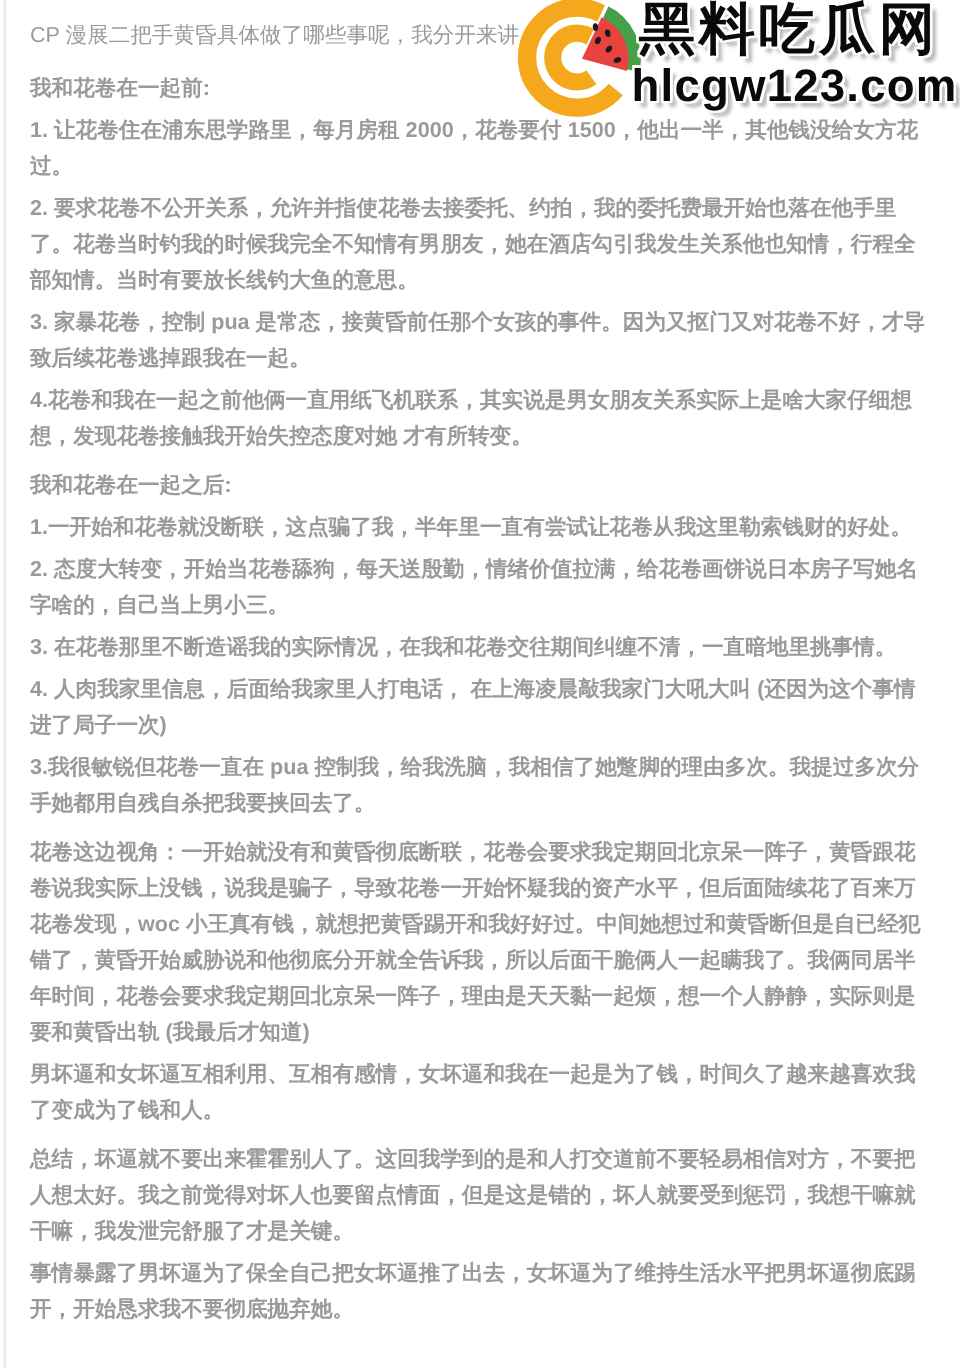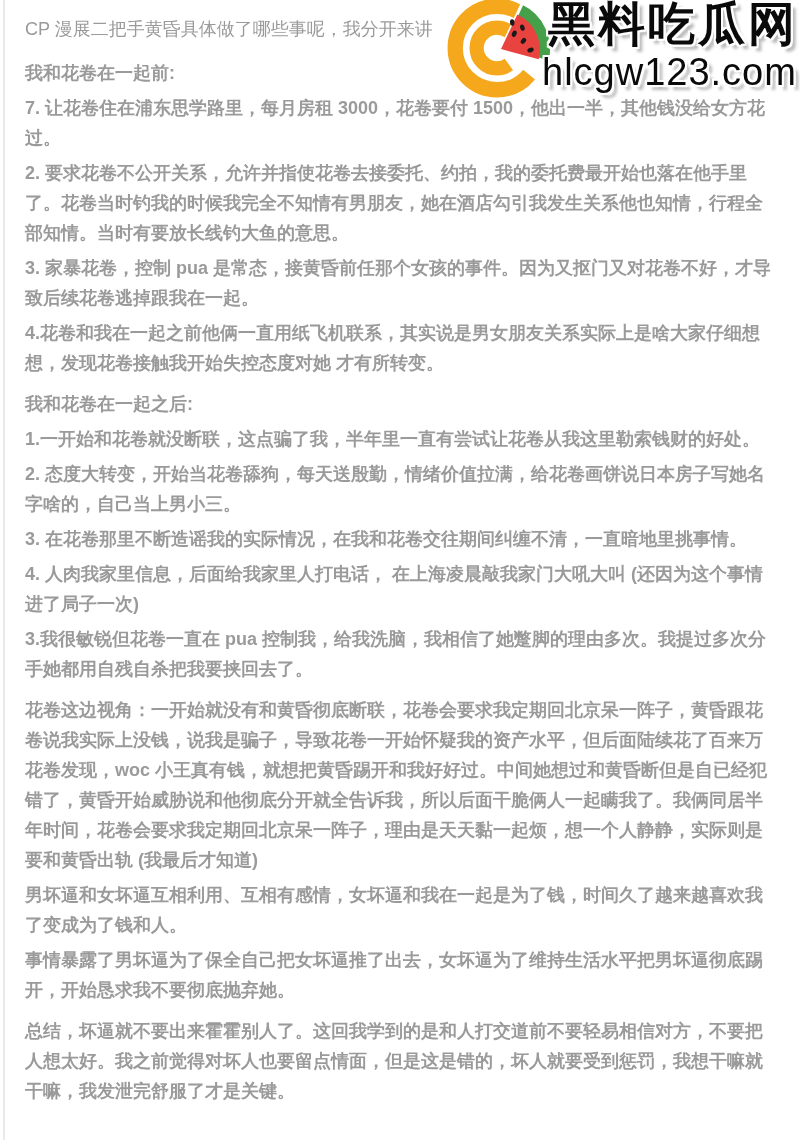--- a/index.html
+++ b/index.html
@@ -57,21 +57,21 @@
     color: #0a0a0a;
     text-shadow:
       -2px -2px 0 #fff, 2px -2px 0 #fff, -2px 2px 0 #fff, 2px 2px 0 #fff,
       0 -2px 0 #fff, 0 2px 0 #fff, -2px 0 0 #fff, 2px 0 0 #fff,
       5px 5px 3px rgba(130,130,130,0.55);
     white-space: nowrap;
   }
   .wm-url {
     font-size: 38px;
     line-height: 42px;
-    font-weight: 400;
+    font-weight: 700;
     letter-spacing: 1px;
     color: #0a0a0a;
     margin-top: -1px;
     margin-left: -6px;
     text-shadow:
       -2px -2px 0 #fff, 2px -2px 0 #fff, -2px 2px 0 #fff, 2px 2px 0 #fff,
       0 -2px 0 #fff, 0 2px 0 #fff, -2px 0 0 #fff, 2px 0 0 #fff,
       5px 5px 3px rgba(130,130,130,0.55);
     white-space: nowrap;
   }
@@ -79,34 +79,34 @@
 </head>
 <body>
 
 <div class="page">
   <div class="left-border"></div>
 
   <main class="content">
     <p class="title">CP 漫展二把手黄昏具体做了哪些事呢，我分开来讲</p>
     <div>
         <p class="para section">我和花卷在一起前:</p>
-        <p class="para item">7. 让花卷住在浦东思学路里，每月房租 3000，花卷要付 1500，他出一半，其他钱没给女方花过。</p>
+        <p class="para item">1. 让花卷住在浦东思学路里，每月房租 2000，花卷要付 1500，他出一半，其他钱没给女方花过。</p>
         <p class="para item">2. 要求花卷不公开关系，允许并指使花卷去接委托、约拍，我的委托费最开始也落在他手里了。花卷当时钓我的时候我完全不知情有男朋友，她在酒店勾引我发生关系他也知情，行程全部知情。当时有要放长线钓大鱼的意思。</p>
         <p class="para item">3. 家暴花卷，控制 pua 是常态，接黄昏前任那个女孩的事件。因为又抠门又对花卷不好，才导致后续花卷逃掉跟我在一起。</p>
         <p class="para item">4.花卷和我在一起之前他俩一直用纸飞机联系，其实说是男女朋友关系实际上是啥大家仔细想想，发现花卷接触我开始失控态度对她 才有所转变。</p>
         <p class="para section">我和花卷在一起之后:</p>
         <p class="para item">1.一开始和花卷就没断联，这点骗了我，半年里一直有尝试让花卷从我这里勒索钱财的好处。</p>
         <p class="para item">2. 态度大转变，开始当花卷舔狗，每天送殷勤，情绪价值拉满，给花卷画饼说日本房子写她名字啥的，自己当上男小三。</p>
         <p class="para item">3. 在花卷那里不断造谣我的实际情况，在我和花卷交往期间纠缠不清，一直暗地里挑事情。</p>
         <p class="para item">4. 人肉我家里信息，后面给我家里人打电话， 在上海凌晨敲我家门大吼大叫 (还因为这个事情进了局子一次)</p>
         <p class="para item">3.我很敏锐但花卷一直在 pua 控制我，给我洗脑，我相信了她蹩脚的理由多次。我提过多次分手她都用自残自杀把我要挟回去了。</p>
         <p class="para block">花卷这边视角：一开始就没有和黄昏彻底断联，花卷会要求我定期回北京呆一阵子，黄昏跟花卷说我实际上没钱，说我是骗子，导致花卷一开始怀疑我的资产水平，但后面陆续花了百来万花卷发现，woc 小王真有钱，就想把黄昏踢开和我好好过。中间她想过和黄昏断但是自已经犯错了，黄昏开始威胁说和他彻底分开就全告诉我，所以后面干脆俩人一起瞒我了。我俩同居半年时间，花卷会要求我定期回北京呆一阵子，理由是天天黏一起烦，想一个人静静，实际则是要和黄昏出轨 (我最后才知道)</p>
         <p class="para plain">男坏逼和女坏逼互相利用、互相有感情，女坏逼和我在一起是为了钱，时间久了越来越喜欢我了变成为了钱和人。</p>
+        <p class="para block">总结，坏逼就不要出来霍霍别人了。这回我学到的是和人打交道前不要轻易相信对方，不要把人想太好。我之前觉得对坏人也要留点情面，但是这是错的，坏人就要受到惩罚，我想干嘛就干嘛，我发泄完舒服了才是关键。</p>
         <p class="para plain">事情暴露了男坏逼为了保全自己把女坏逼推了出去，女坏逼为了维持生活水平把男坏逼彻底踢开，开始恳求我不要彻底抛弃她。</p>
-        <p class="para block">总结，坏逼就不要出来霍霍别人了。这回我学到的是和人打交道前不要轻易相信对方，不要把人想太好。我之前觉得对坏人也要留点情面，但是这是错的，坏人就要受到惩罚，我想干嘛就干嘛，我发泄完舒服了才是关键。</p>
       </div>
   </main>
 
   <div class="watermark">
     <svg class="wm-icon" viewBox="0 0 110 110" aria-hidden="true">
 
       <circle cx="52" cy="55" r="41" fill="none" stroke="#F5A81C" stroke-width="15" pathLength="100" stroke-dasharray="78 22" stroke-dashoffset="-11"></circle>
 
       <circle cx="52" cy="55" r="20" fill="none" stroke="#F5A81C" stroke-width="14" pathLength="100" stroke-dasharray="70 30" stroke-dashoffset="-15"></circle>
 

